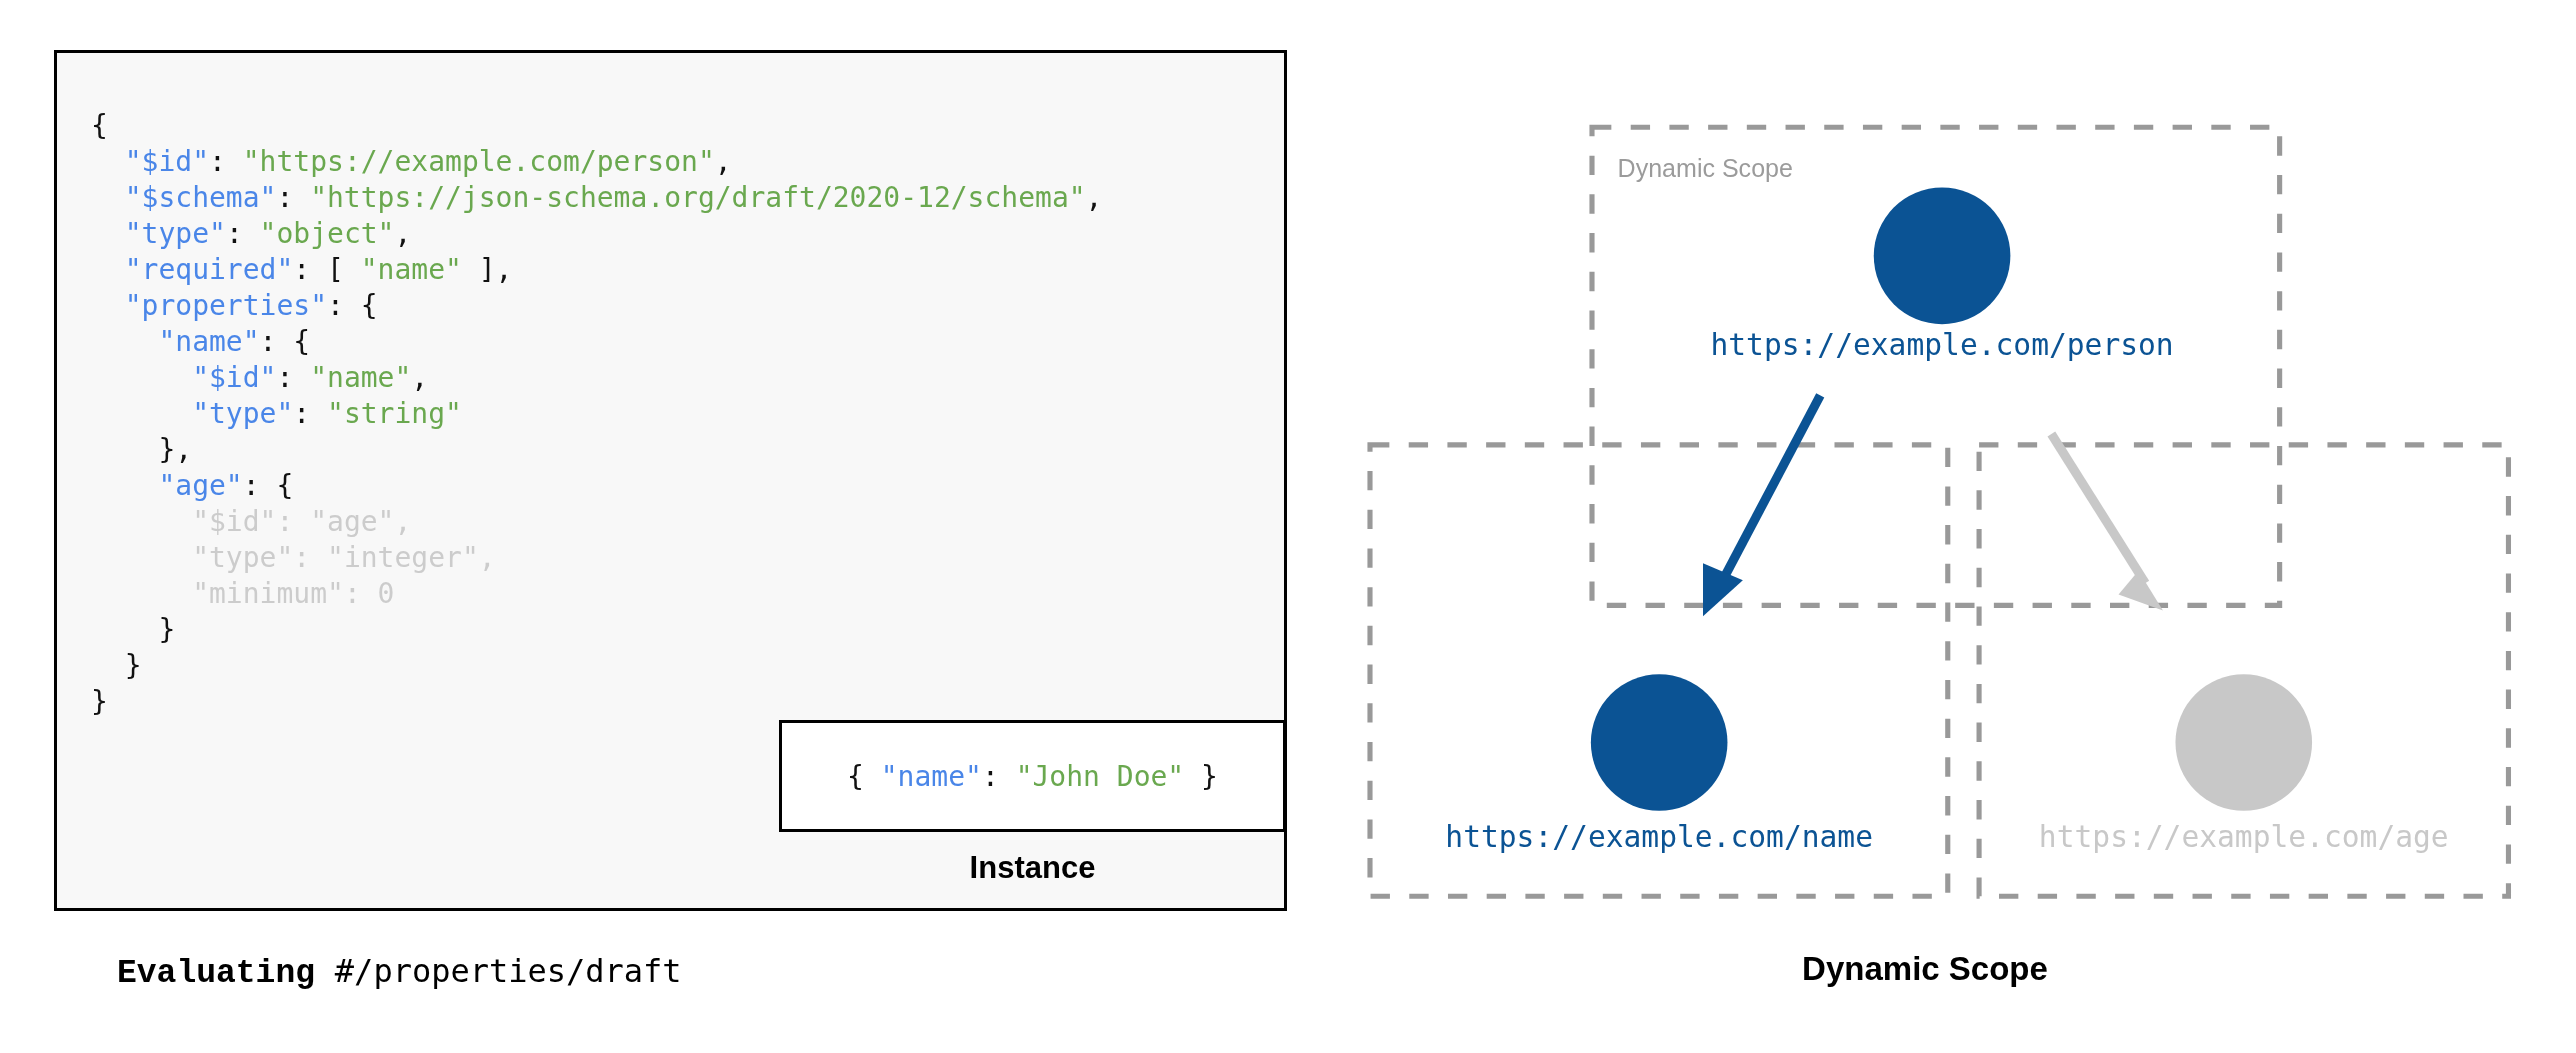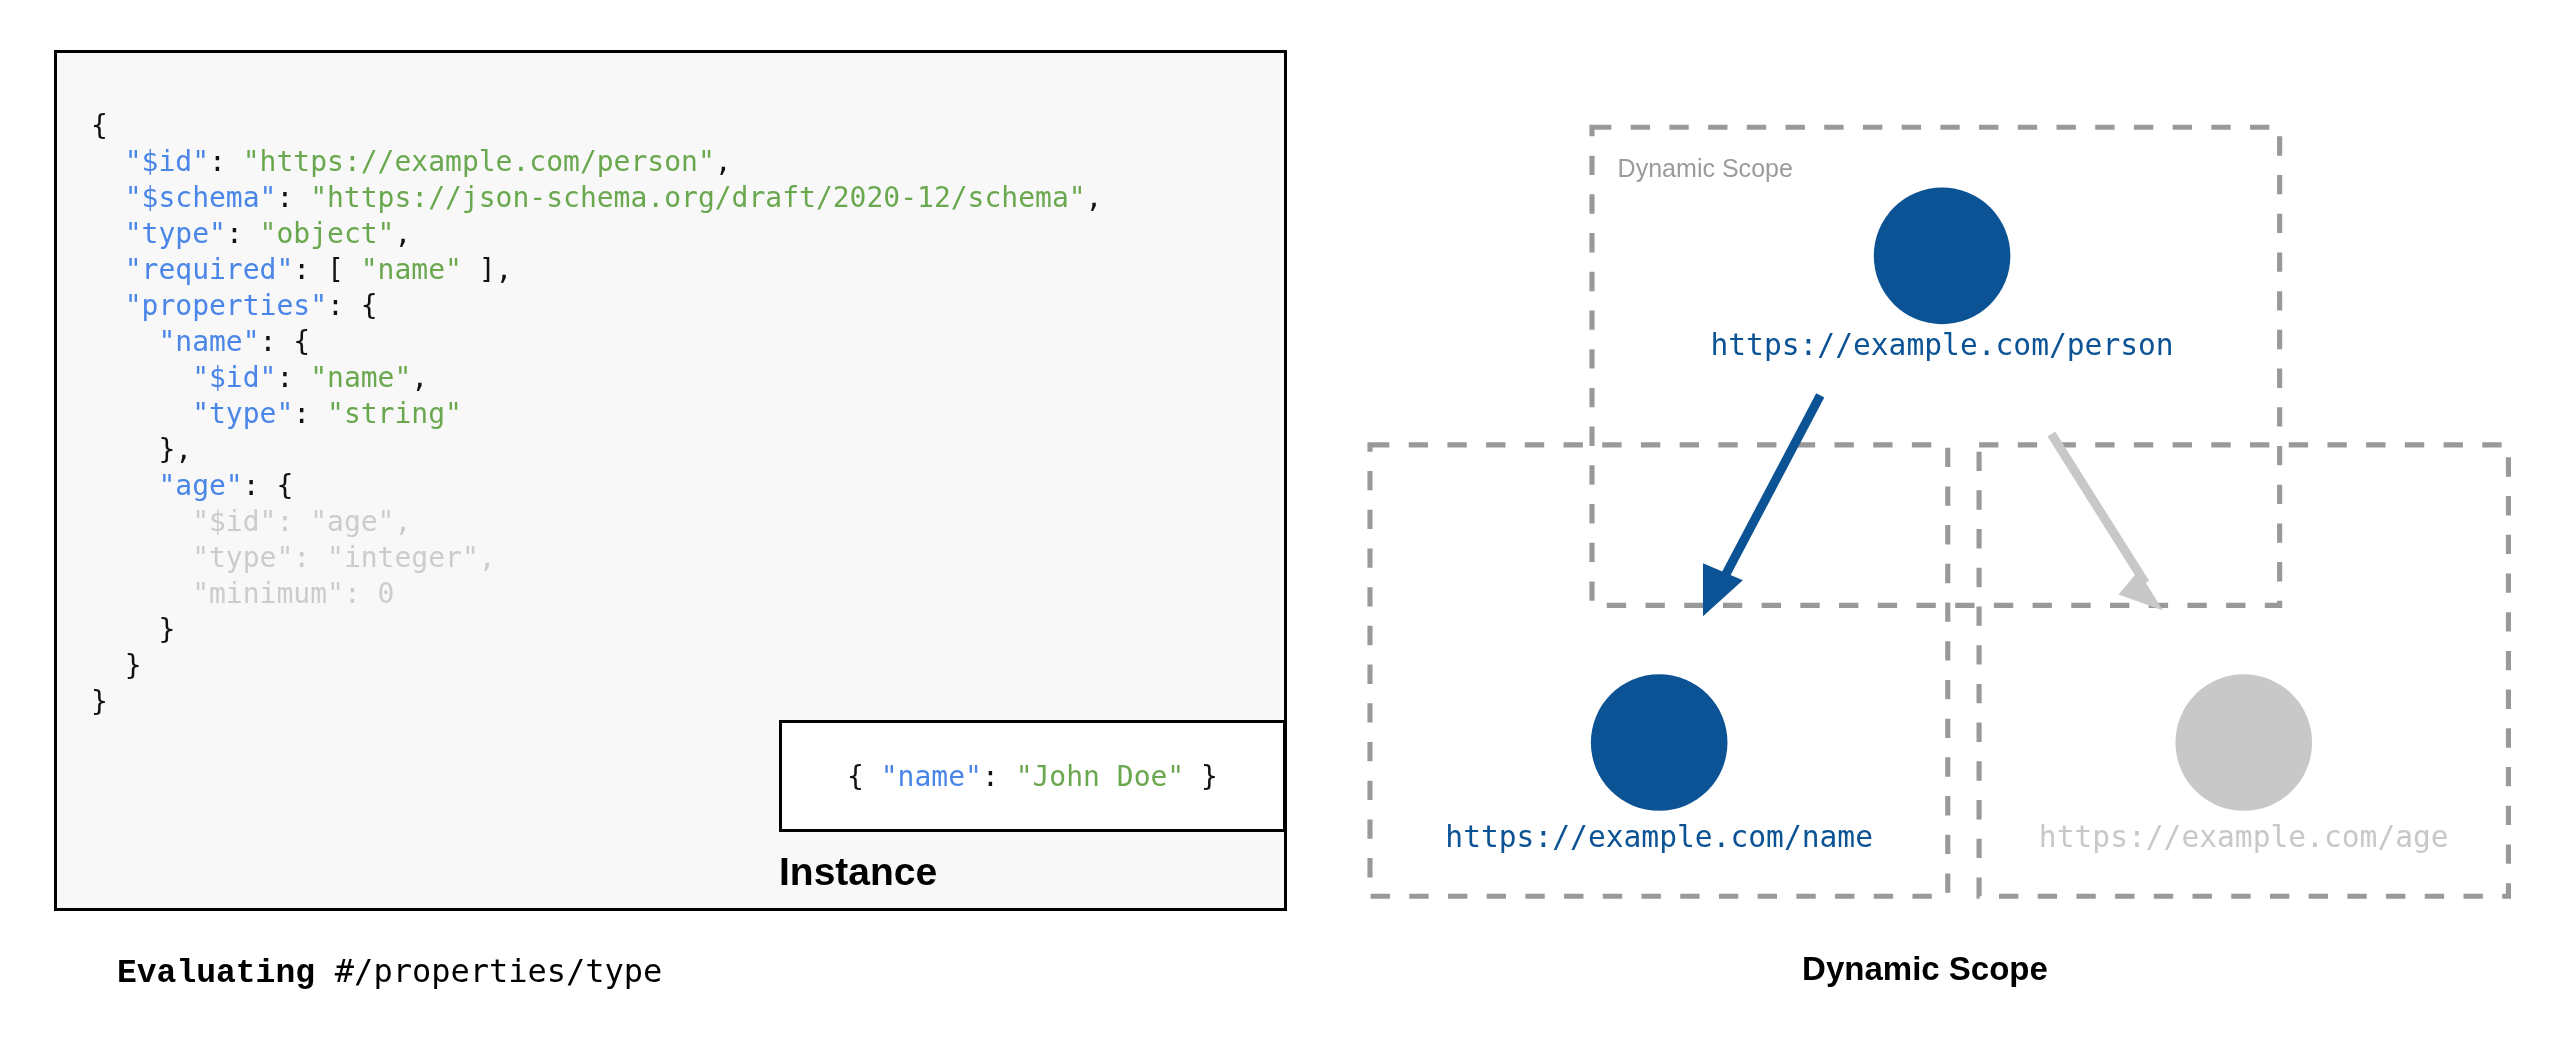--- a/index.html
+++ b/index.html
@@ -60,24 +60,24 @@
     font-family: "DejaVu Sans Mono", "Liberation Mono", monospace;
     font-size: 28px;
     white-space: pre;
     color: #111111;
   }
   #instance-caption {
     position: absolute;
     left: 722px;
     top: 797px;
     width: 507px;
-    text-align: left;
+    text-align: center;
     font-family: "Liberation Sans", sans-serif;
     font-weight: bold;
-    font-size: 39px;
+    font-size: 31px;
     color: #000000;
   }
 
   
   #left-caption {
     position: absolute;
     left: 117px;
     top: 952px;
     font-size: 33px;
     color: #000000;
@@ -137,21 +137,21 @@
 <span class="tok-punct">  </span><span class="tok-punct">}</span>
 <span class="tok-punct"></span><span class="tok-punct">}</span></pre>
 
   <div id="instance-box">
     <span id="instance-code"><span class="tok-punct">{ </span><span class="tok-key">"name"</span><span class="tok-punct">: </span><span class="tok-str">"John Doe"</span><span class="tok-punct"> }</span></span>
   </div>
   <div id="instance-caption">Instance</div>
 </div>
 
 <div id="left-caption">
-  <span class="cap-bold">Evaluating </span><span class="cap-mono">#/properties/type</span>
+  <span class="cap-bold">Evaluating </span><span class="cap-mono">#/properties/draft</span>
 </div>
 
 <div id="diagram">
   <svg id="diagram-svg" width="1196" height="888" viewBox="0 0 2100 1560" xmlns="http://www.w3.org/2000/svg">
 
     <rect x="465" y="104" width="1208" height="840" fill="none" stroke="#999999" stroke-width="9" stroke-dasharray="34 34"></rect>
 
     <rect x="75" y="662" width="1015" height="793" fill="none" stroke="#999999" stroke-width="9" stroke-dasharray="34 34"></rect>
 
     <rect x="1145" y="662" width="930" height="793" fill="none" stroke="#999999" stroke-width="9" stroke-dasharray="34 34"></rect>

